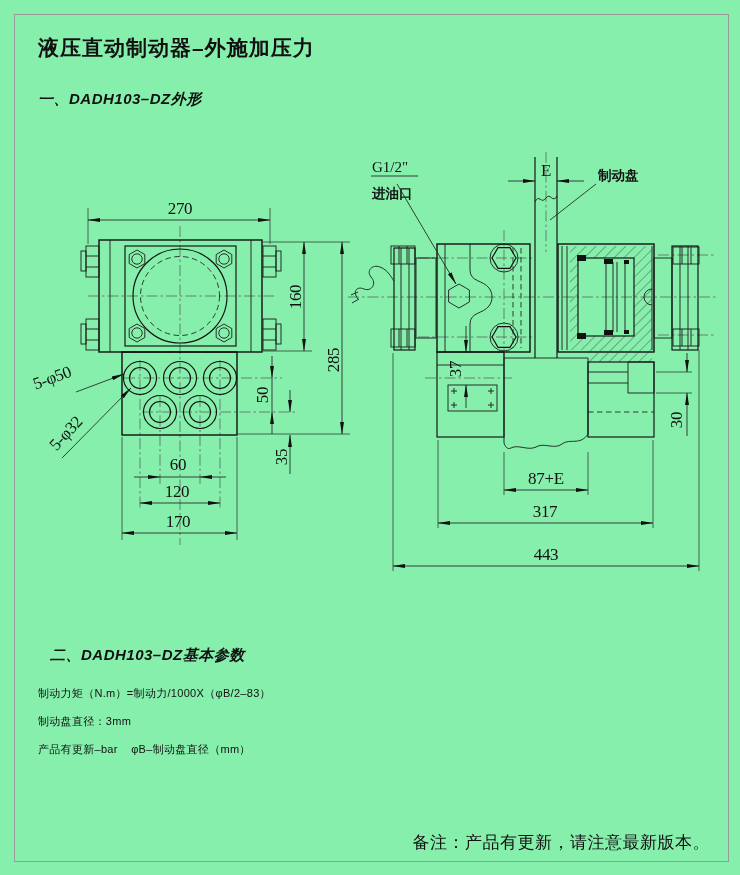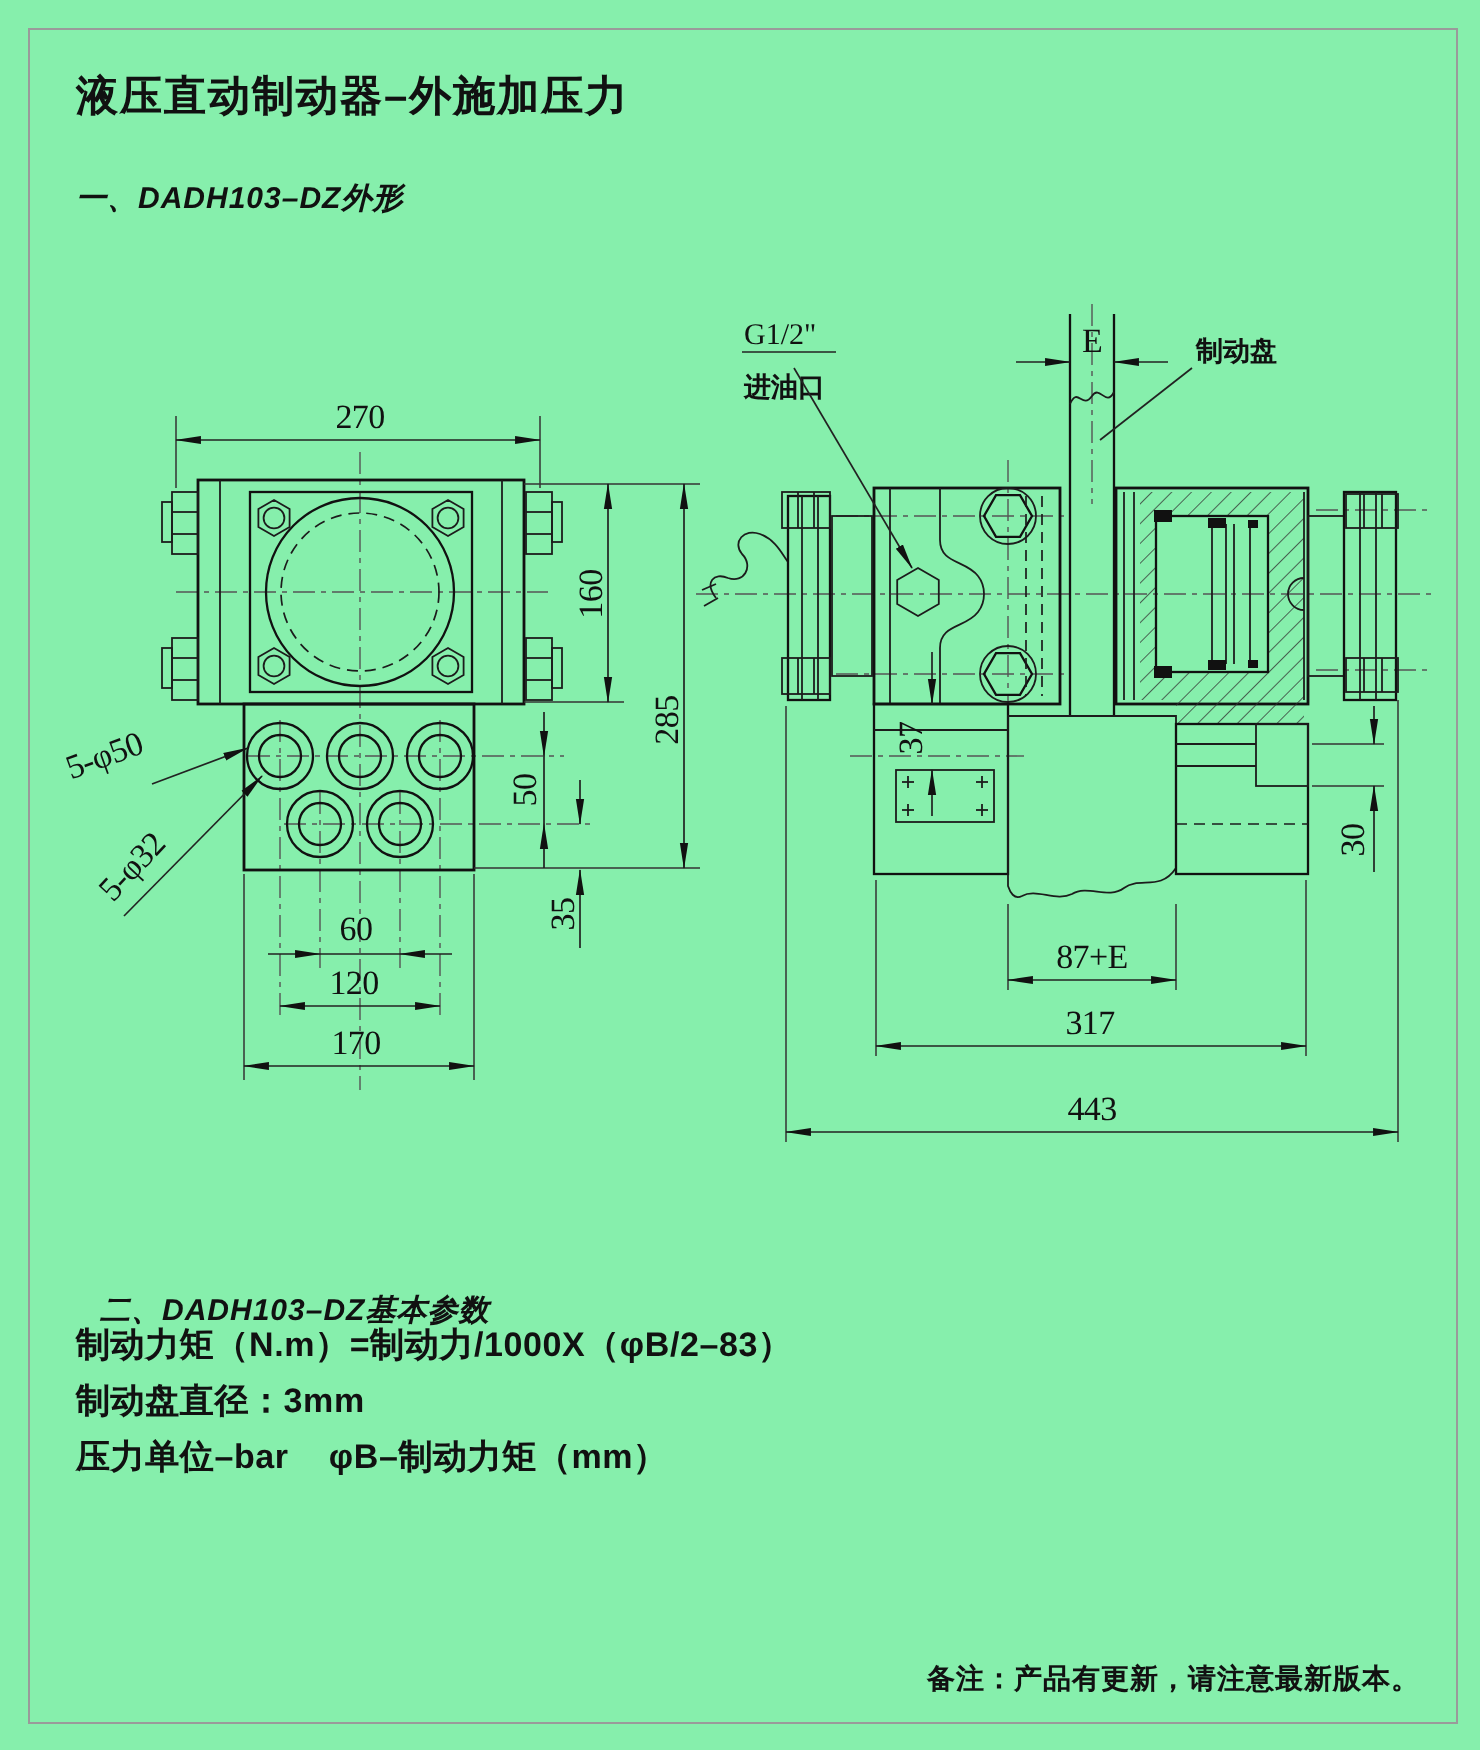--- a/index.html
+++ b/index.html
@@ -4,23 +4,23 @@
 <style>
   html,body{margin:0;padding:0;background:#fff;}
   .page{position:relative;width:740px;height:875px;background:#86efac;overflow:hidden;
         font-family:"Liberation Sans",sans-serif;color:#111;}
   .page-border{position:absolute;left:14px;top:14px;width:713px;height:846px;
         border:1px solid #9a9a9a;pointer-events:none;}
   .title{position:absolute;left:38px;top:34px;font-size:21px;font-weight:700;letter-spacing:1px;}
   .sec{position:absolute;font-size:15px;font-weight:700;letter-spacing:0.5px;font-style:italic;}
   .sec1{left:38px;top:90px;}
   .sec2{left:50px;top:646px;}
-  .params{position:absolute;left:38px;top:664px;font-size:17px;font-weight:700;}
+  .params{position:absolute;left:38px;top:684px;font-size:11px;font-weight:400;}
   .params p{margin:0 0 10px 0;line-height:18px;white-space:pre-wrap;letter-spacing:0.3px;}
-  .note{position:absolute;right:30px;top:831px;font-size:14px;font-weight:700;letter-spacing:0.5px;}
+  .note{position:absolute;right:30px;top:831px;font-size:17px;font-weight:400;letter-spacing:0.5px;}
   svg.draw{position:absolute;left:0;top:0;}
   
   .s14{stroke:#111;stroke-width:1.4;fill:none;}
   .s12{stroke:#111;stroke-width:1.15;fill:none;}
   .s09{stroke:#1c1c1c;stroke-width:0.9;fill:none;}
   .cl{stroke:#555;stroke-width:0.7;fill:none;stroke-dasharray:11 3 2.5 3;}
   .hid{stroke:#1c1c1c;stroke-width:0.85;fill:none;stroke-dasharray:5.5 3.5;}
   .dim{stroke:#222;stroke-width:0.85;fill:none;}
   .ext{stroke:#333;stroke-width:0.75;fill:none;}
   .dt{font-family:"Liberation Serif",serif;font-size:17px;fill:#111;letter-spacing:-0.3px;}
@@ -308,17 +308,17 @@
       <line class="dim" x1="393" y1="566" x2="699" y2="566" marker-start="url(#arr)" marker-end="url(#arr)"></line>
       <text class="dt" x="546" y="560" text-anchor="middle">443</text>
     </g>
   </svg>
 
   <div class="sec sec2">二、DADH103–DZ基本参数</div>
 
   <div class="params">
     <p>制动力矩（N.m）=制动力/1000X（φB/2–83）</p>
     <p>制动盘直径：3mm</p>
-    <p>压力单位–bar    φB–制动力矩（mm）</p>
+    <p>产品有更新–bar    φB–制动盘直径（mm）</p>
   </div>
 
   <div class="note">备注：产品有更新，请注意最新版本。</div>
 </div>
 
 </body></html>

